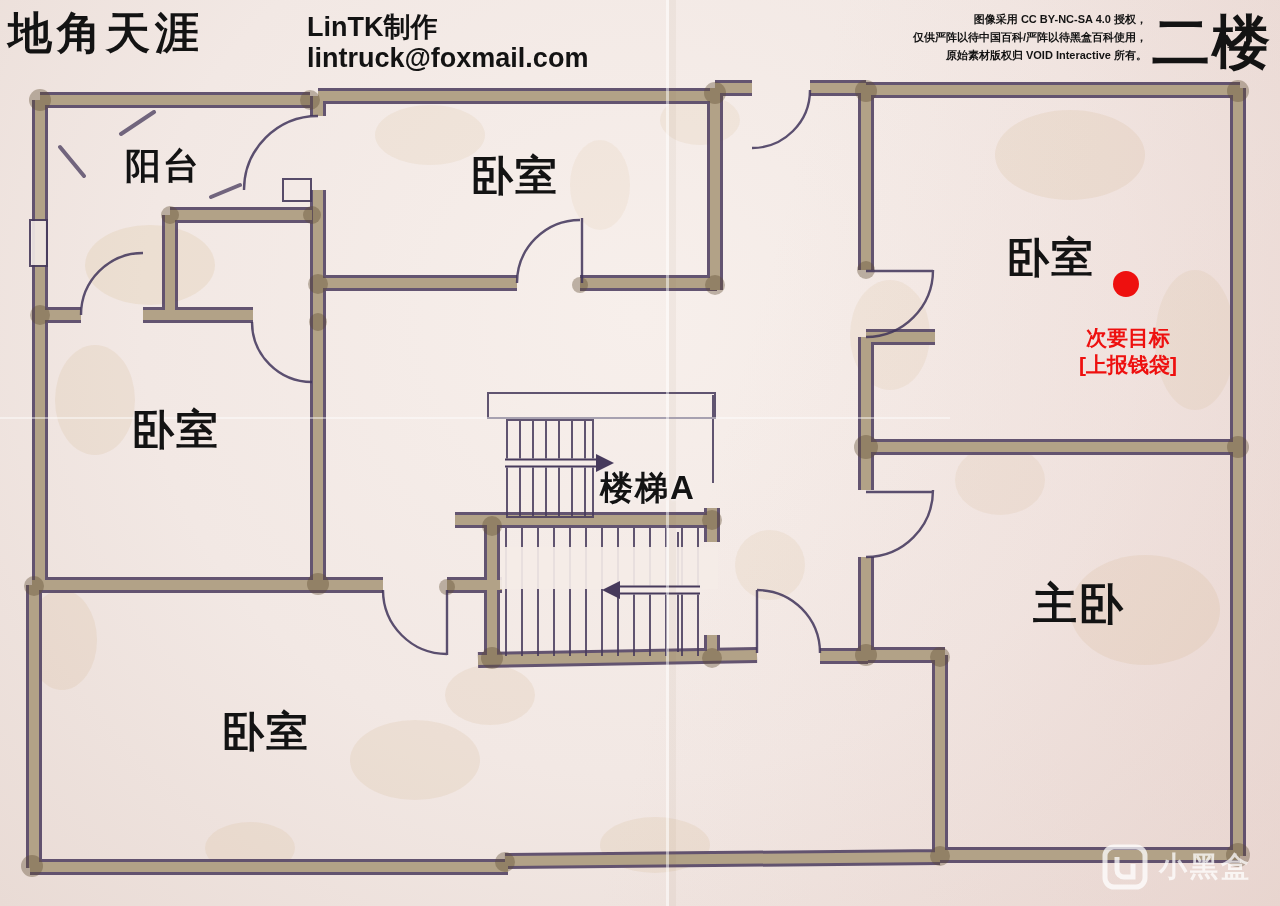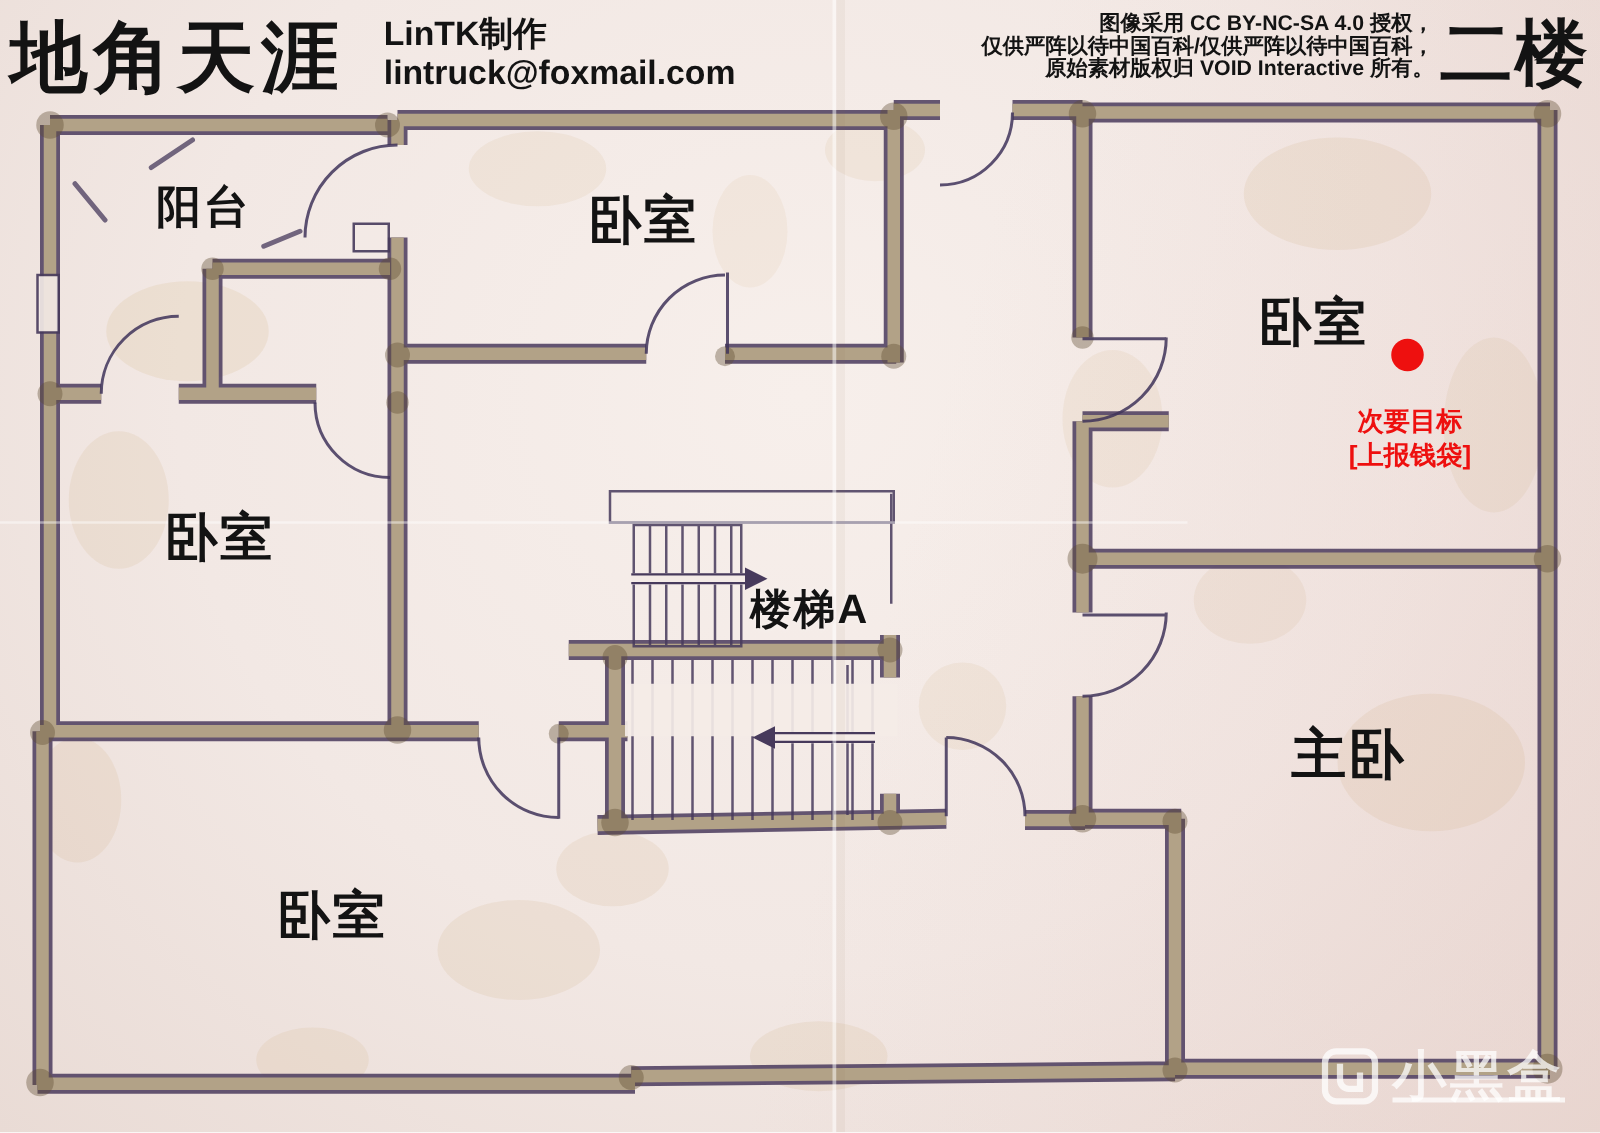--- a/index.html
+++ b/index.html
@@ -7,29 +7,29 @@
   #stage{
     position:relative;width:1280px;height:906px;overflow:hidden;
     background:
       linear-gradient(105deg, rgba(236,213,205,0) 55%, rgba(231,203,198,.38) 100%),
       radial-gradient(ellipse at 50% 35%, #f7efeb 0%, #f2e8e4 55%, #e9dbd5 100%);
   }
   #plan-svg{position:absolute;left:0;top:0;}
   .txt{position:absolute;color:#131313;white-space:nowrap;}
   .room-label{transform:translate(-50%,-50%);font-weight:900;letter-spacing:2px;}
   .halo{text-shadow:0 0 3px #f6efec,0 0 3px #f6efec,0 0 5px #f6efec,1px 1px 2px #f6efec,-1px -1px 2px #f6efec;}
-  #map-title{left:8px;top:4px;font-size:62px;font-weight:900;letter-spacing:5px;}
+  #map-title{left:8px;top:4px;font-size:44px;font-weight:900;letter-spacing:5px;}
   #author-block{left:307px;top:12px;font-size:27px;font-weight:800;line-height:31px;}
-  #license-block{right:133px;top:10px;font-size:17px;font-weight:700;line-height:18px;text-align:right;}
+  #license-block{right:133px;top:10px;font-size:11px;font-weight:700;line-height:18px;text-align:right;}
   #floor-label{right:8px;top:4px;font-size:58px;font-weight:900;letter-spacing:2px;}
   #objective-text{left:1128px;top:300px;transform:translateX(-50%);
     color:#ee100f;font-size:21px;font-weight:900;line-height:27px;text-align:center;margin-top:24px;}
   #watermark{position:absolute;right:28px;bottom:16px;display:flex;align-items:center;gap:10px;
     color:rgba(255,255,255,.74);}
-  #watermark .wm-text{font-size:43px;font-weight:700;letter-spacing:3px;text-decoration:underline;}
+  #watermark .wm-text{font-size:28px;font-weight:700;letter-spacing:3px;}
 </style>
 </head>
 <body>
 
 <div id="stage">
 
   <svg id="plan-svg" width="1280" height="906" viewBox="0 0 1280 906">
 
     <g fill="#c69f5f" opacity="1">
       <ellipse cx="150" cy="265" rx="65" ry="40" opacity=".13"></ellipse>
@@ -182,21 +182,21 @@
 
   <div id="map-title" class="txt">地角天涯</div>
 
   <div id="author-block" class="txt">
     <div>LinTK制作</div>
     <div>lintruck@foxmail.com</div>
   </div>
 
   <div id="license-block" class="txt">
     <div>图像采用 CC BY-NC-SA 4.0 授权，</div>
-    <div>仅供严阵以待中国百科/仅供严阵以待中国百科，</div>
+    <div>仅供严阵以待中国百科/严阵以待黑盒百科使用，</div>
     <div>原始素材版权归 VOID Interactive 所有。</div>
   </div>
 
   <div id="floor-label" class="txt">二楼</div>
 
   <div class="txt room-label" style="left:163px;top:166px;font-size:36px;">阳台</div>
   <div class="txt room-label" style="left:515px;top:176px;font-size:42px;">卧室</div>
   <div class="txt room-label" style="left:1051px;top:258px;font-size:42px;">卧室</div>
   <div class="txt room-label" style="left:176px;top:430px;font-size:42px;">卧室</div>
   <div class="txt room-label" style="left:266px;top:732px;font-size:42px;">卧室</div>

